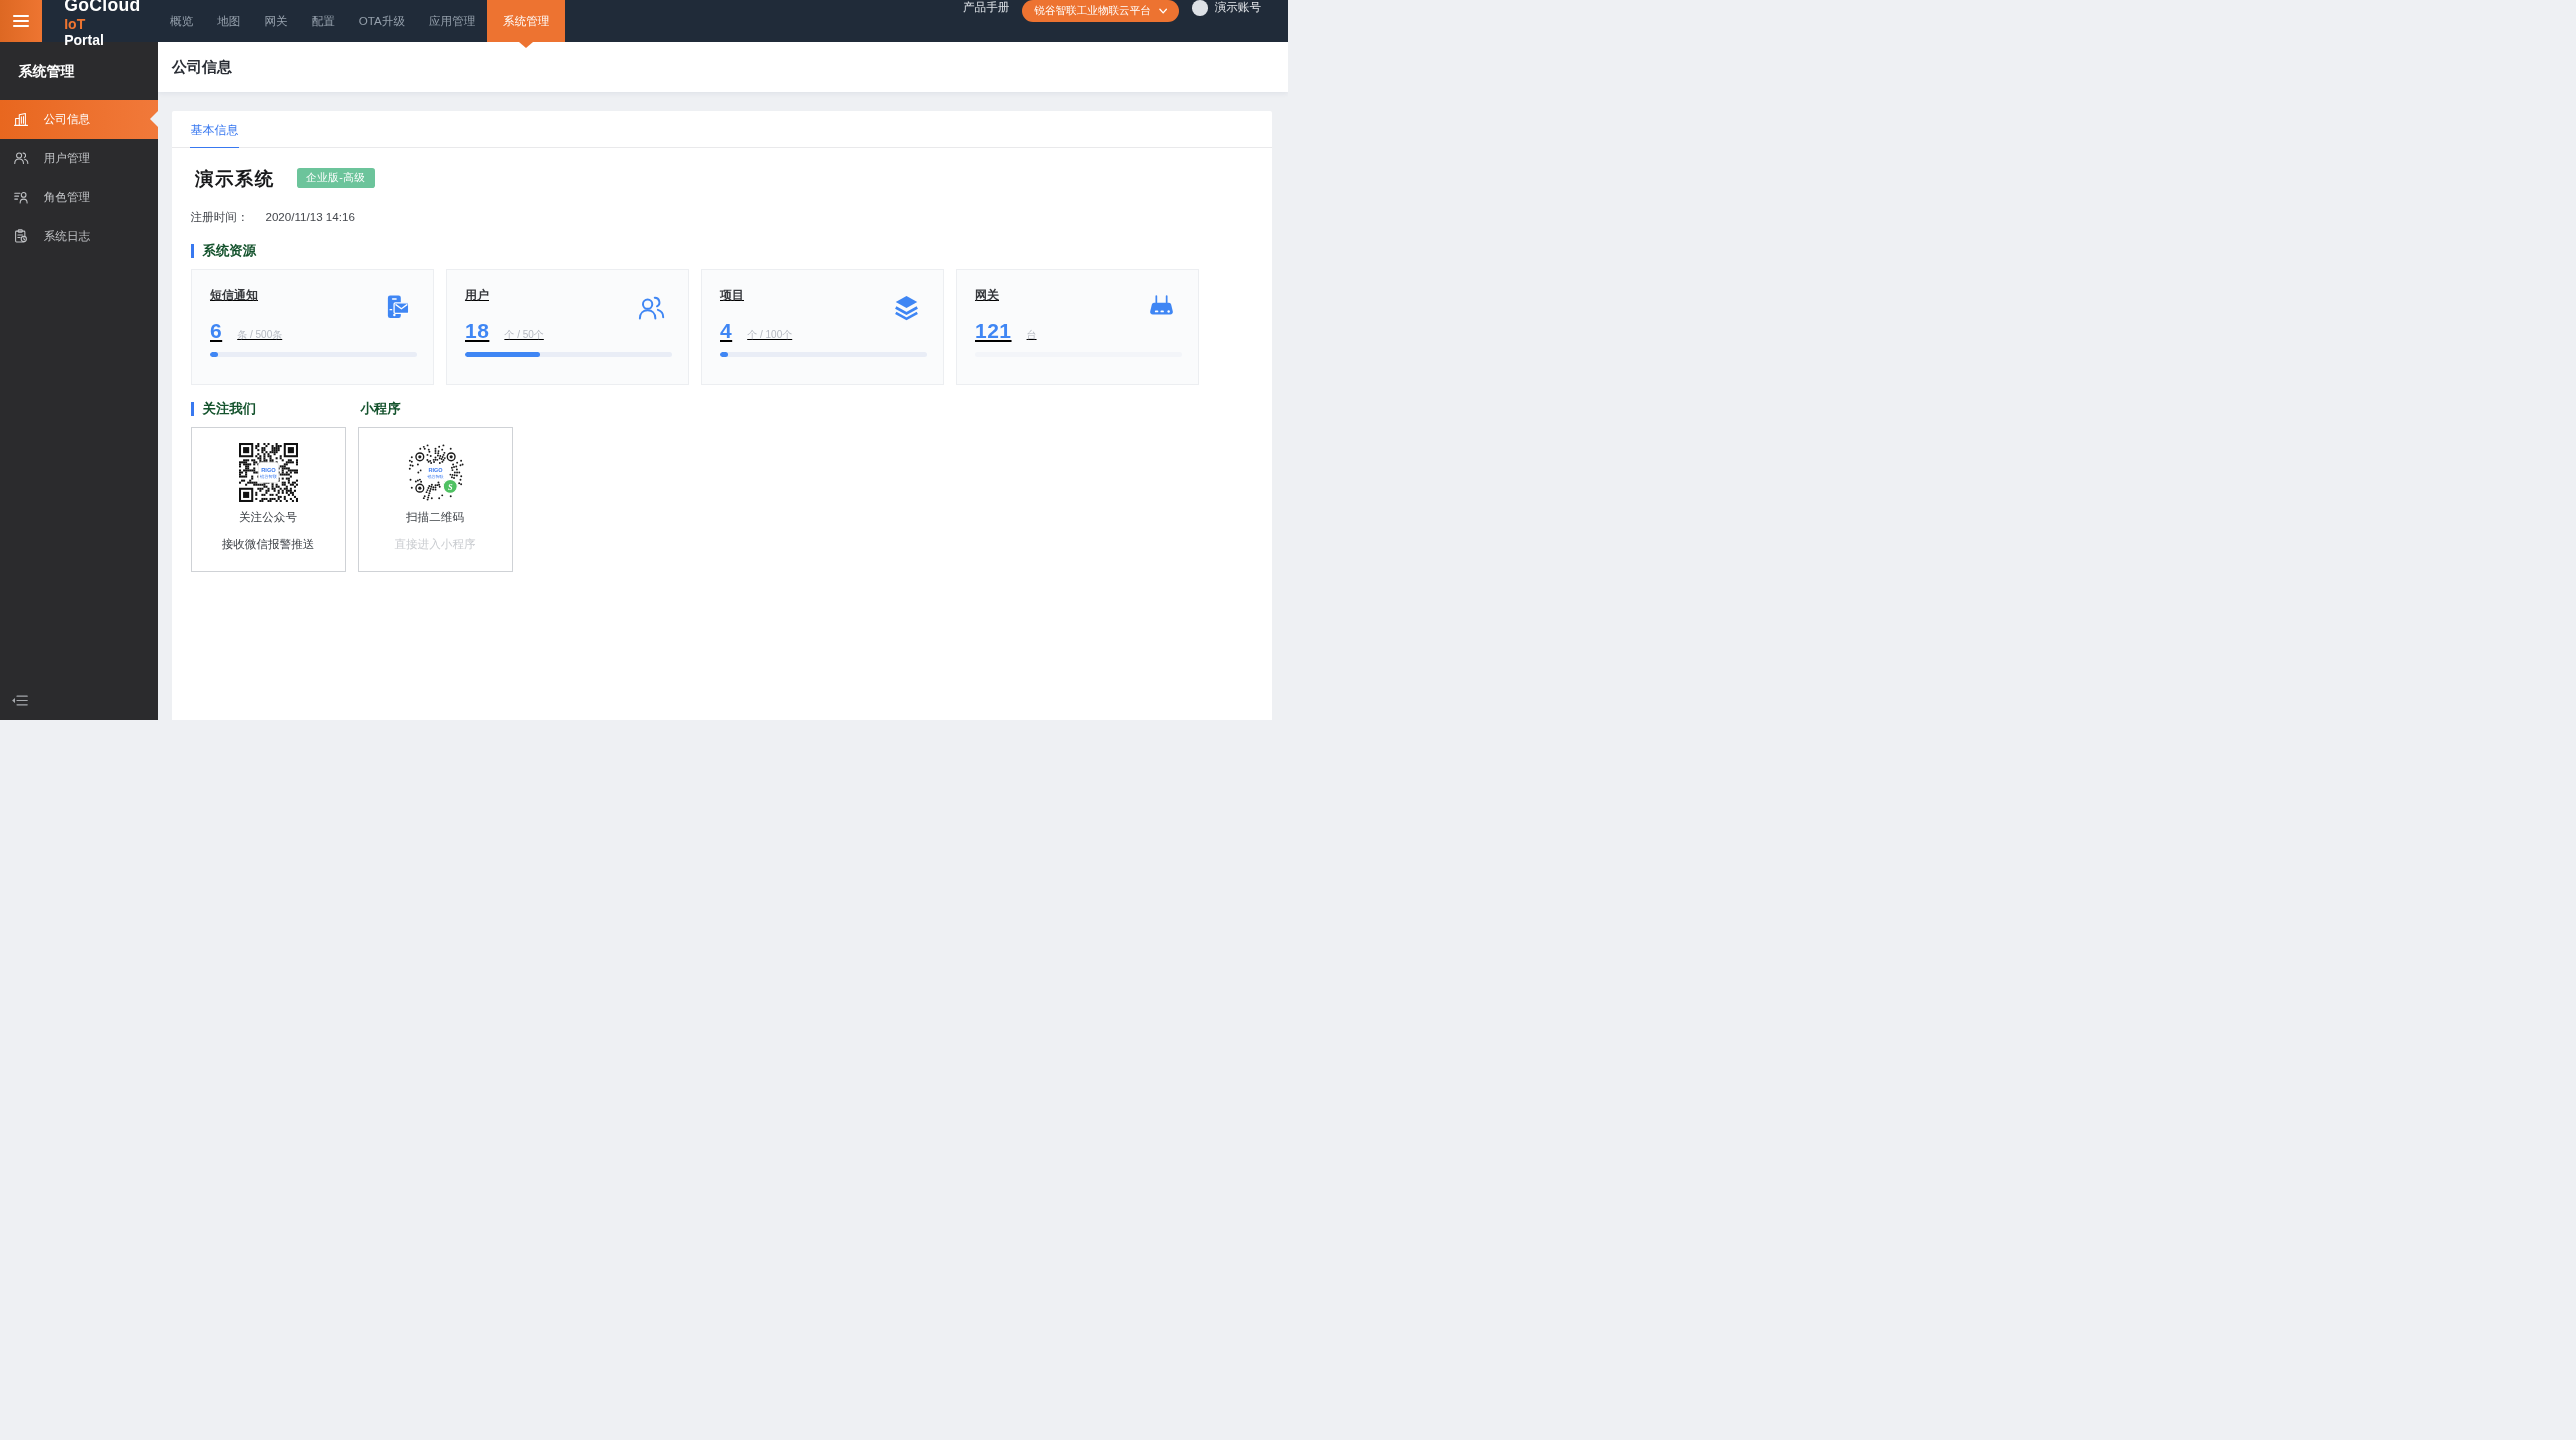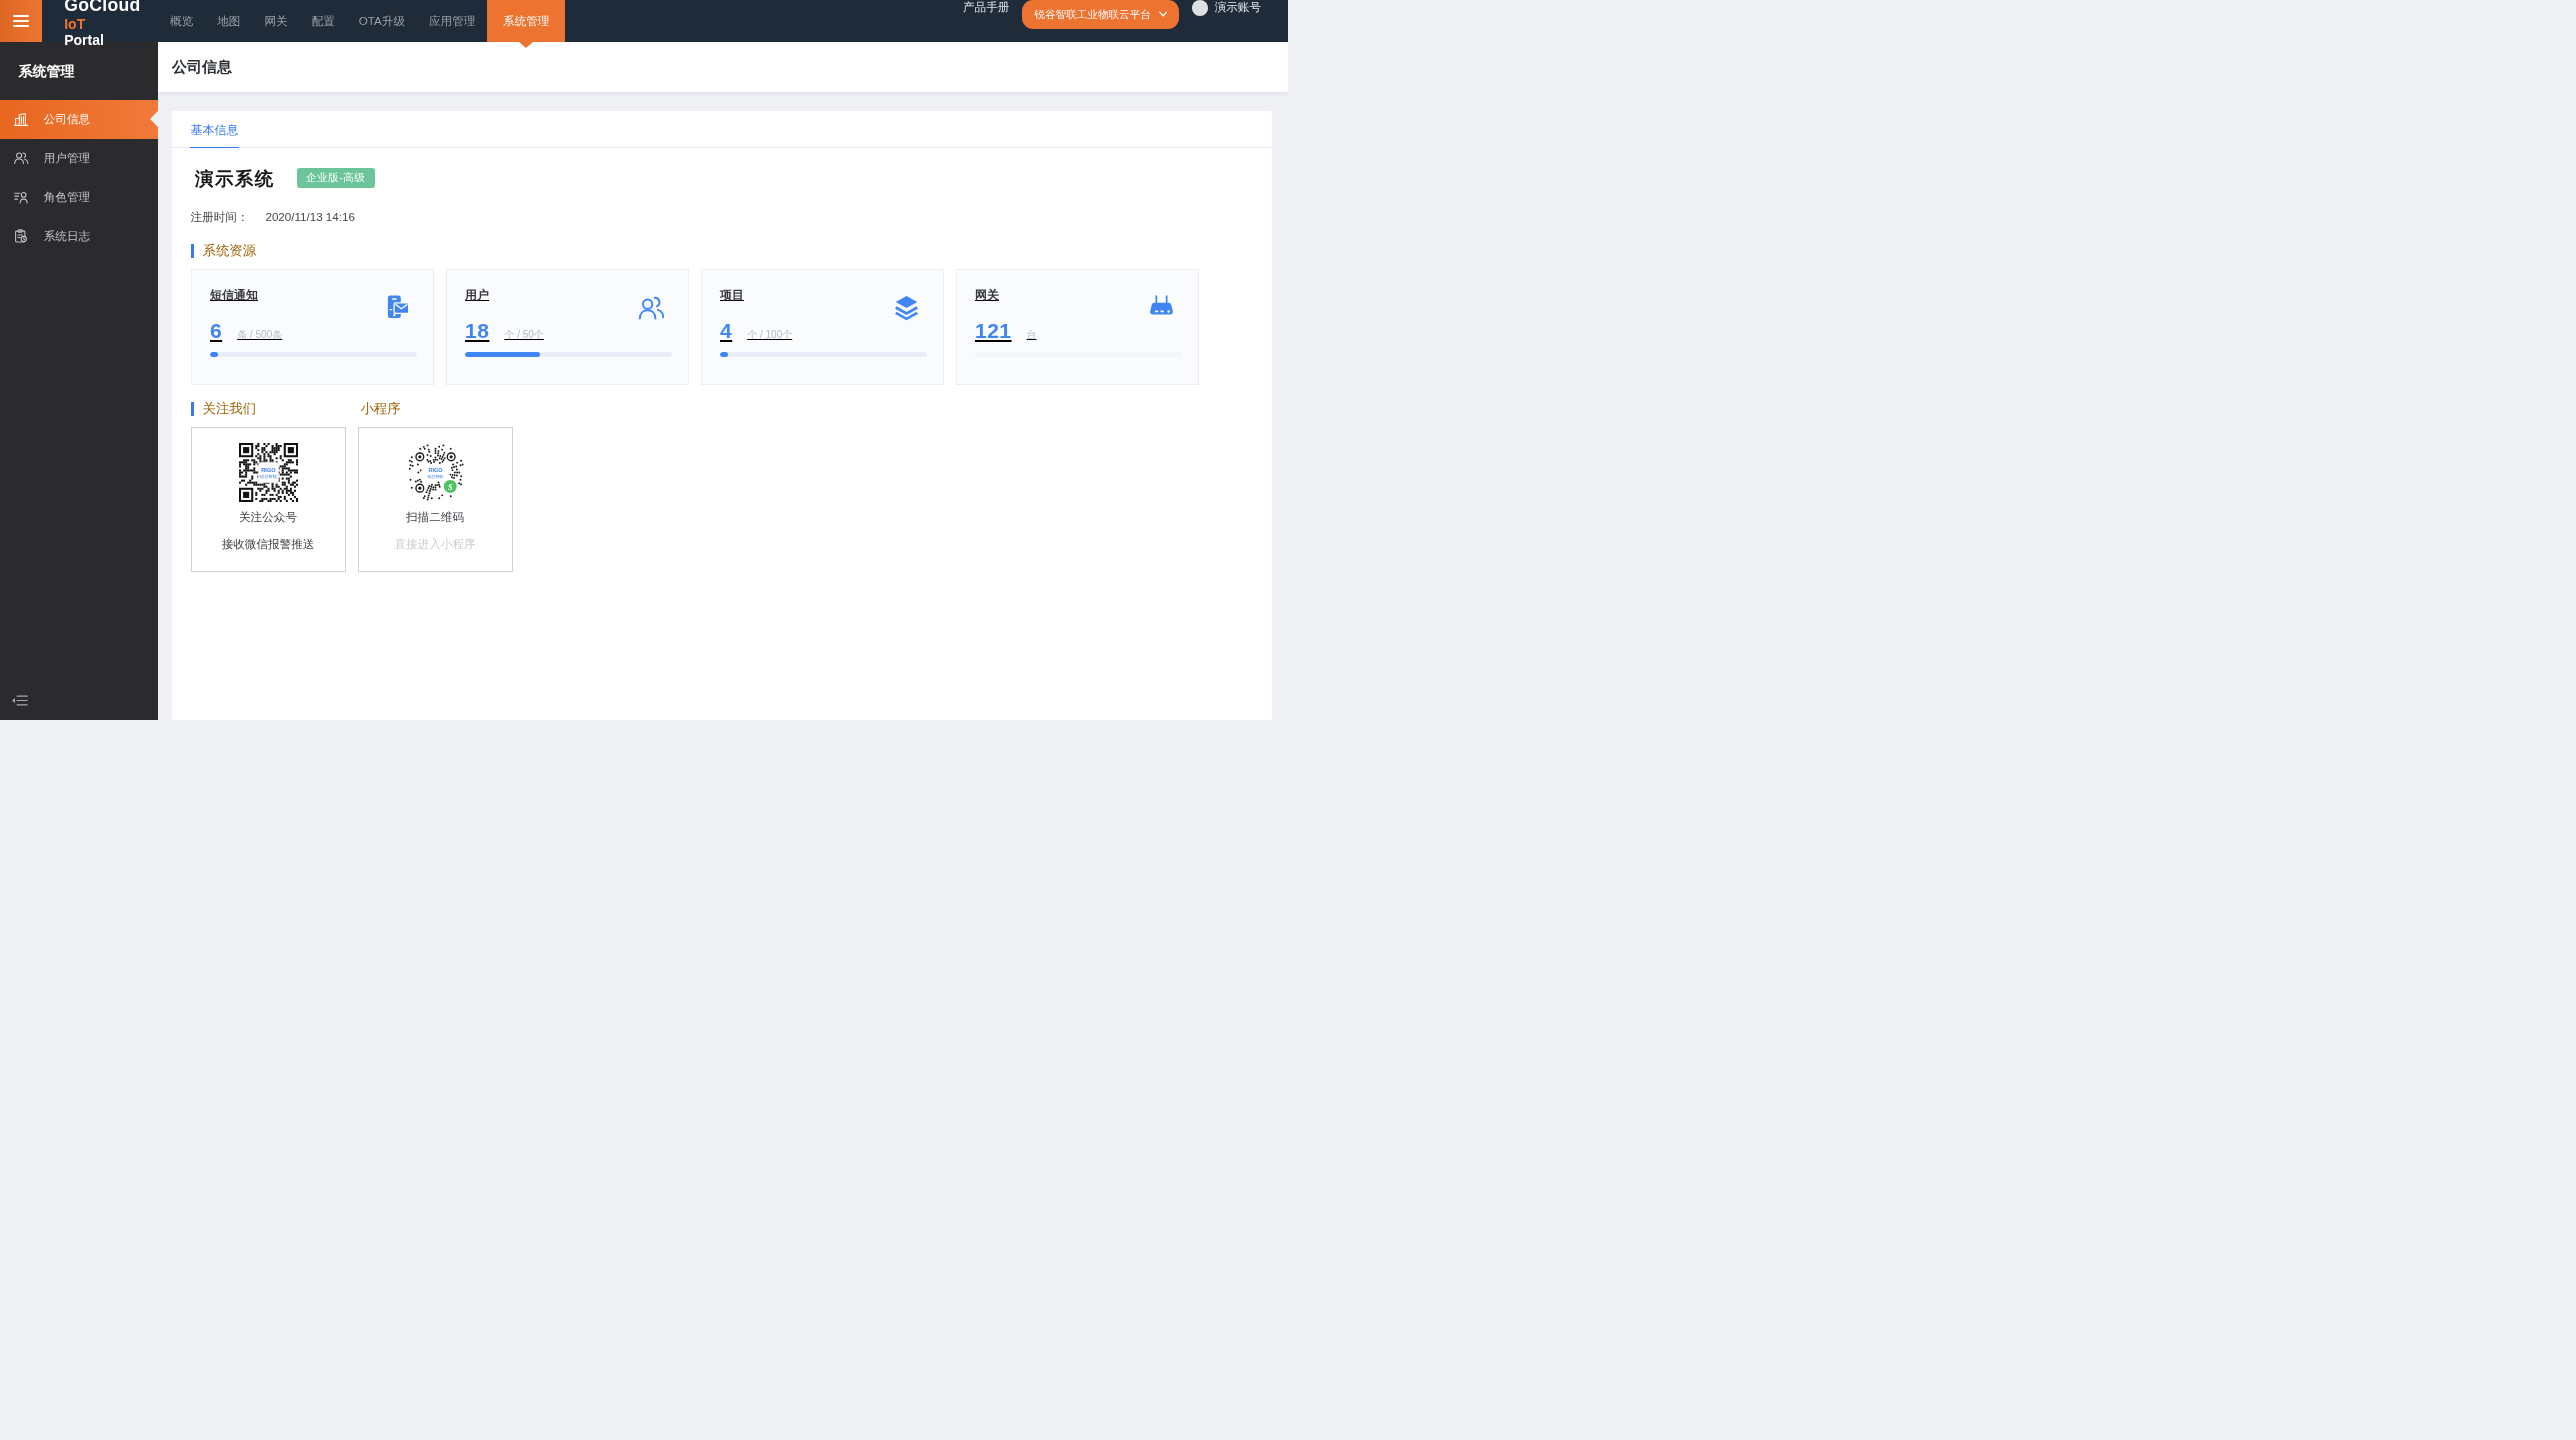--- a/index.html
+++ b/index.html
@@ -17,21 +17,21 @@
   .logo-main { color:#fff; font-size:17.6px; font-weight:bold; letter-spacing:0.3px; }
   .logo-accent { color:#ee7531; font-size:14px; font-weight:bold; margin-left:6.5px; }
   .logo-suffix { color:#fff; font-size:14px; font-weight:bold; margin-left:4.6px; }
   .topnav { display:flex; align-items:stretch; margin-left:24px; }
   .topnav-item { display:flex; align-items:center; padding:0 12px; font-size:11.6px; color:#95a0ac; cursor:pointer; position:relative; }
   .topnav-item.active { background:#ed7331; color:#fff; padding:0 15.7px; }
   .topnav-item.active::after { content:""; position:absolute; left:50%; top:42px; transform:translateX(-50%);
     border-left:7.4px solid transparent; border-right:7.4px solid transparent; border-top:6.5px solid #ed7331; }
   .top-right { margin-left:auto; display:flex; align-items:flex-start; padding-right:27px; }
   .manual { color:#dbe0e5; font-size:11.6px; margin-right:13px; cursor:pointer; white-space:nowrap; }
-  .platform-pill { height:29px; background:#ed7331; border-radius:11px; color:#fff; font-size:10.6px; display:flex; align-items:center; padding:0 12px; cursor:pointer; white-space:nowrap; }
+  .platform-pill { height:22px; background:#ed7331; border-radius:11px; color:#fff; font-size:10.6px; display:flex; align-items:center; padding:0 12px; cursor:pointer; white-space:nowrap; }
   .platform-pill svg { margin-left:8.3px; }
   .avatar { width:15.7px; height:15.7px; border-radius:50%; background:#dde1e6; margin:0 6.5px 0 13px; flex:none; }
   .account { color:#e6e9ec; font-size:11.6px; white-space:nowrap; }
 
   
   .sidebar { position:absolute; top:42px; left:0; bottom:0; width:158px; background:#2b2b2d; z-index:30; }
   .sidebar-title { color:#fff; font-size:14px; font-weight:bold; padding:21px 0 0 18.5px; }
   .side-menu { margin-top:18.5px; }
   .side-item { height:39px; display:flex; align-items:center; color:#c2c4c7; font-size:11.6px; cursor:pointer; position:relative; padding-left:13px; }
   .side-item .mi { width:15.7px; height:15.7px; flex:none; display:flex; align-items:center; justify-content:center; }
@@ -50,21 +50,21 @@
   .tabs { padding-left:17.6px; border-bottom:0.9px solid #e9e9eb; display:flex; }
   .tab { padding:11px 0.9px 8.3px; font-size:12px; color:#6a6e75; cursor:pointer; }
   .tab.active { color:#3878f0; border-bottom:1.9px solid #3878f0; margin-bottom:-0.9px; }
   .company-row { display:flex; align-items:center; padding:17.6px 0 0 23px; }
   .company-name { font-size:18.5px; font-weight:bold; color:#17181a; margin:0; letter-spacing:1.4px; }
   .badge { margin-left:22px; background:#6cc49b; color:#fff; font-size:10.6px; padding:2.8px 9.3px 3.7px; border-radius:2.8px; letter-spacing:0.5px; }
   .register { padding:19.4px 0 0 18.5px; font-size:11.6px; color:#43464c; }
   .register .rlbl { margin-right:17px; }
   .sec-title { display:flex; align-items:center; }
   .sec-title .bar { width:2.8px; height:14px; background:#3878f0; margin-right:8.3px; flex:none; }
-  .sec-title .stx { font-size:13.4px; font-weight:normal; color:#a16207; }
+  .sec-title .stx { font-size:13.4px; font-weight:bold; color:#14532d; }
   .res-sec { padding-left:19.4px; margin-top:16.7px; }
   .res-grid { display:flex; flex-wrap:wrap; gap:12px; padding-left:18.5px; margin-top:9.3px; width:1028px; }
   .res-card { width:243px; height:116px; background:#fafbfc; border:0.9px solid #eceef1; box-sizing:border-box; position:relative; padding:17.6px 16.7px 0 18.5px;text-decoration:underline; }
   .res-name { font-size:12px; font-weight:bold; color:#36383c; }
   .res-icon { position:absolute; right:20.4px; top:23px; width:31px; height:31px; }
   .res-num { margin-top:15px; display:flex; align-items:baseline; }
   .res-num b { font-size:21px; color:#3f86f4; font-weight:bold; letter-spacing:0.5px; }
   .res-num .suf { font-size:10px; color:#b4b8c0; margin-left:15px; }
   .track { margin-top:8.3px; width:207px; height:5.6px; border-radius:2.8px; background:#e9edf6; overflow:hidden; }
   .track.faint { background:#f3f5f9; }

